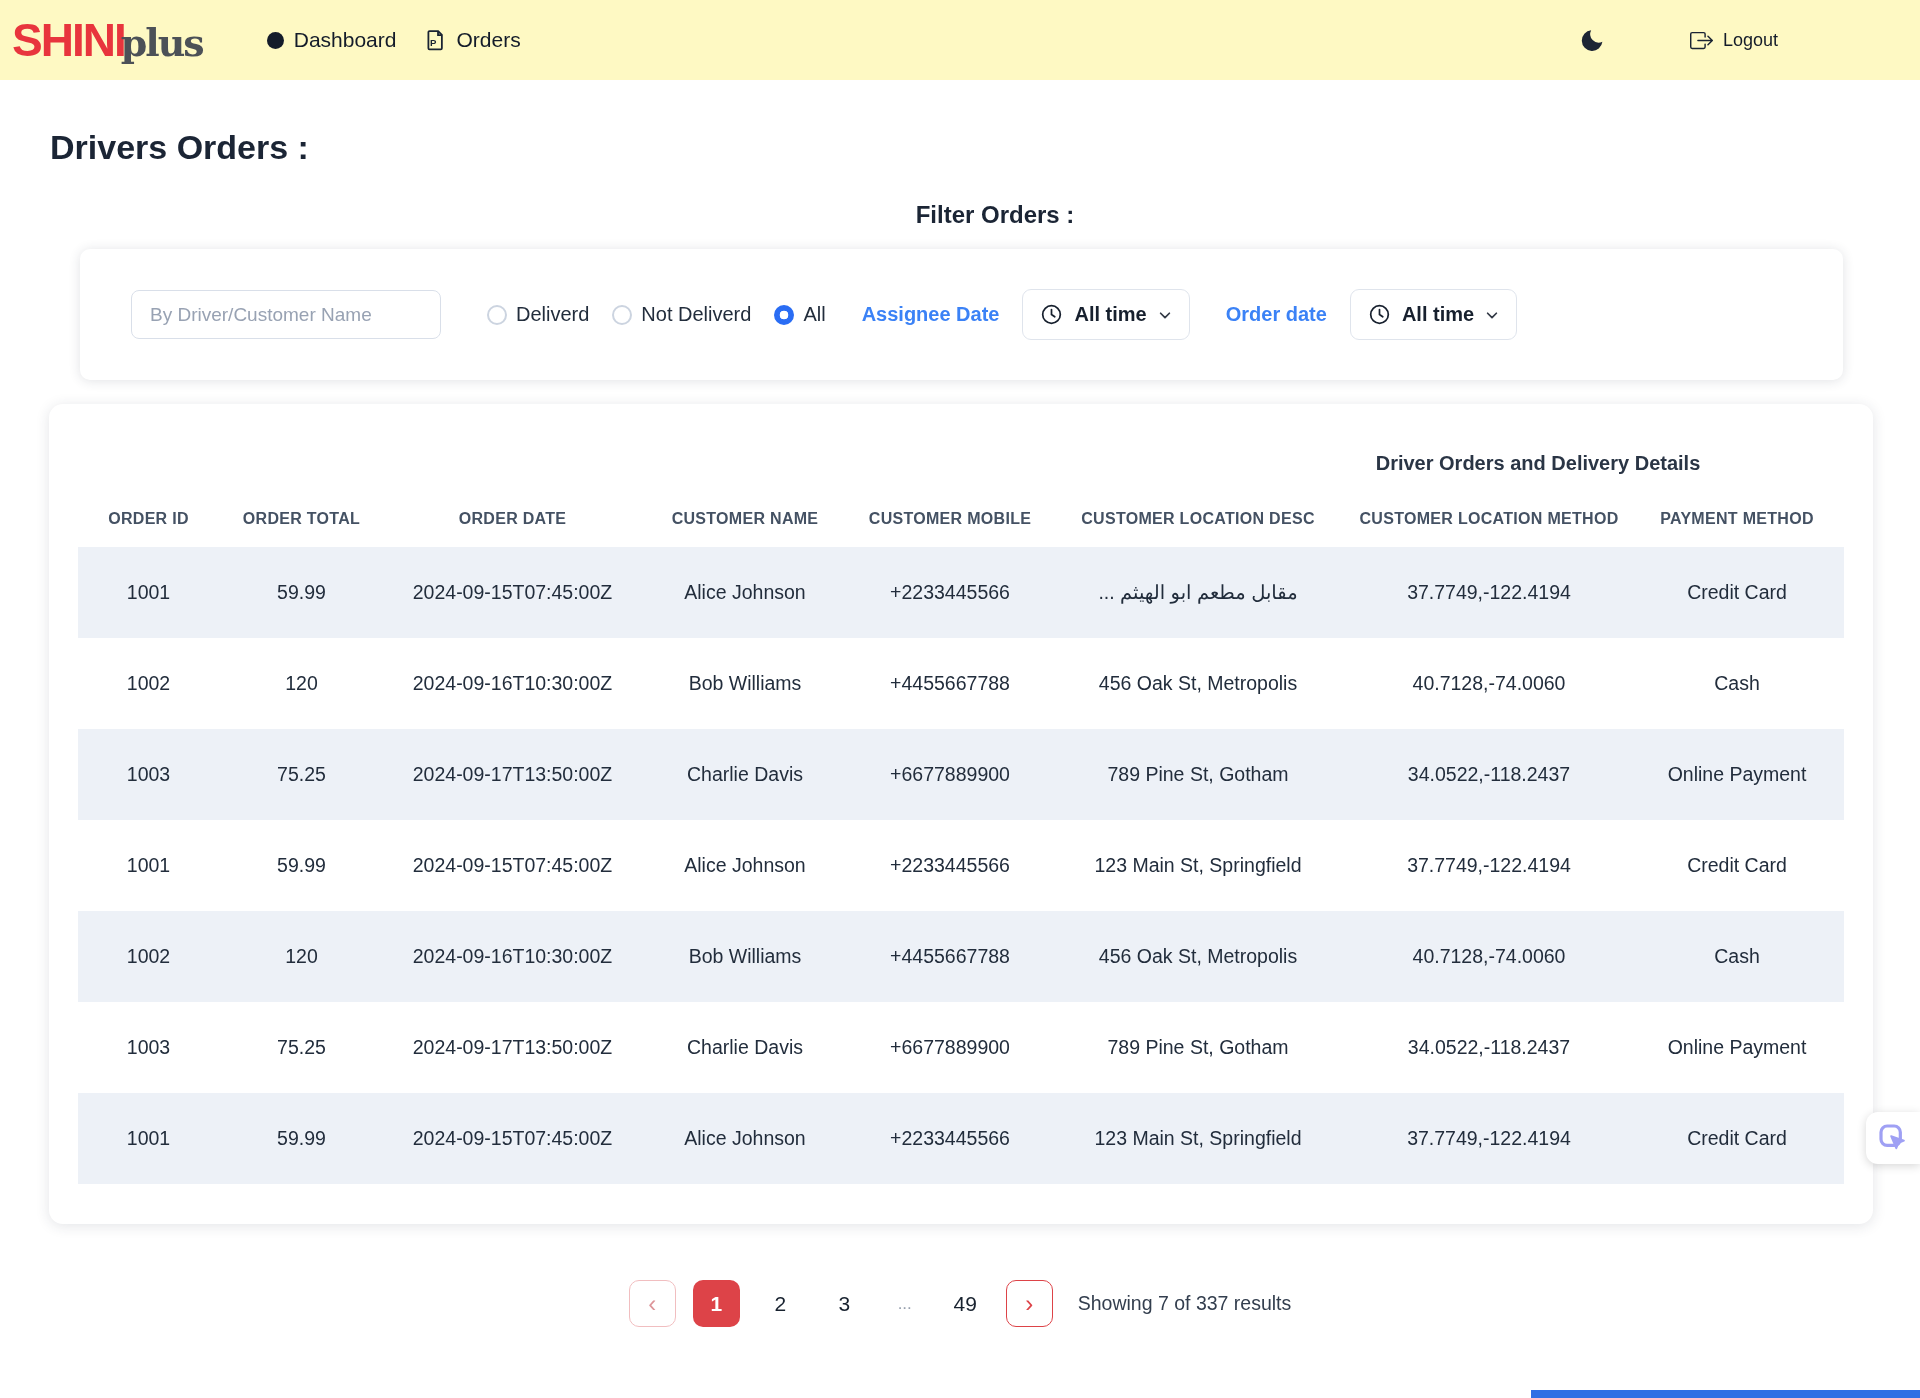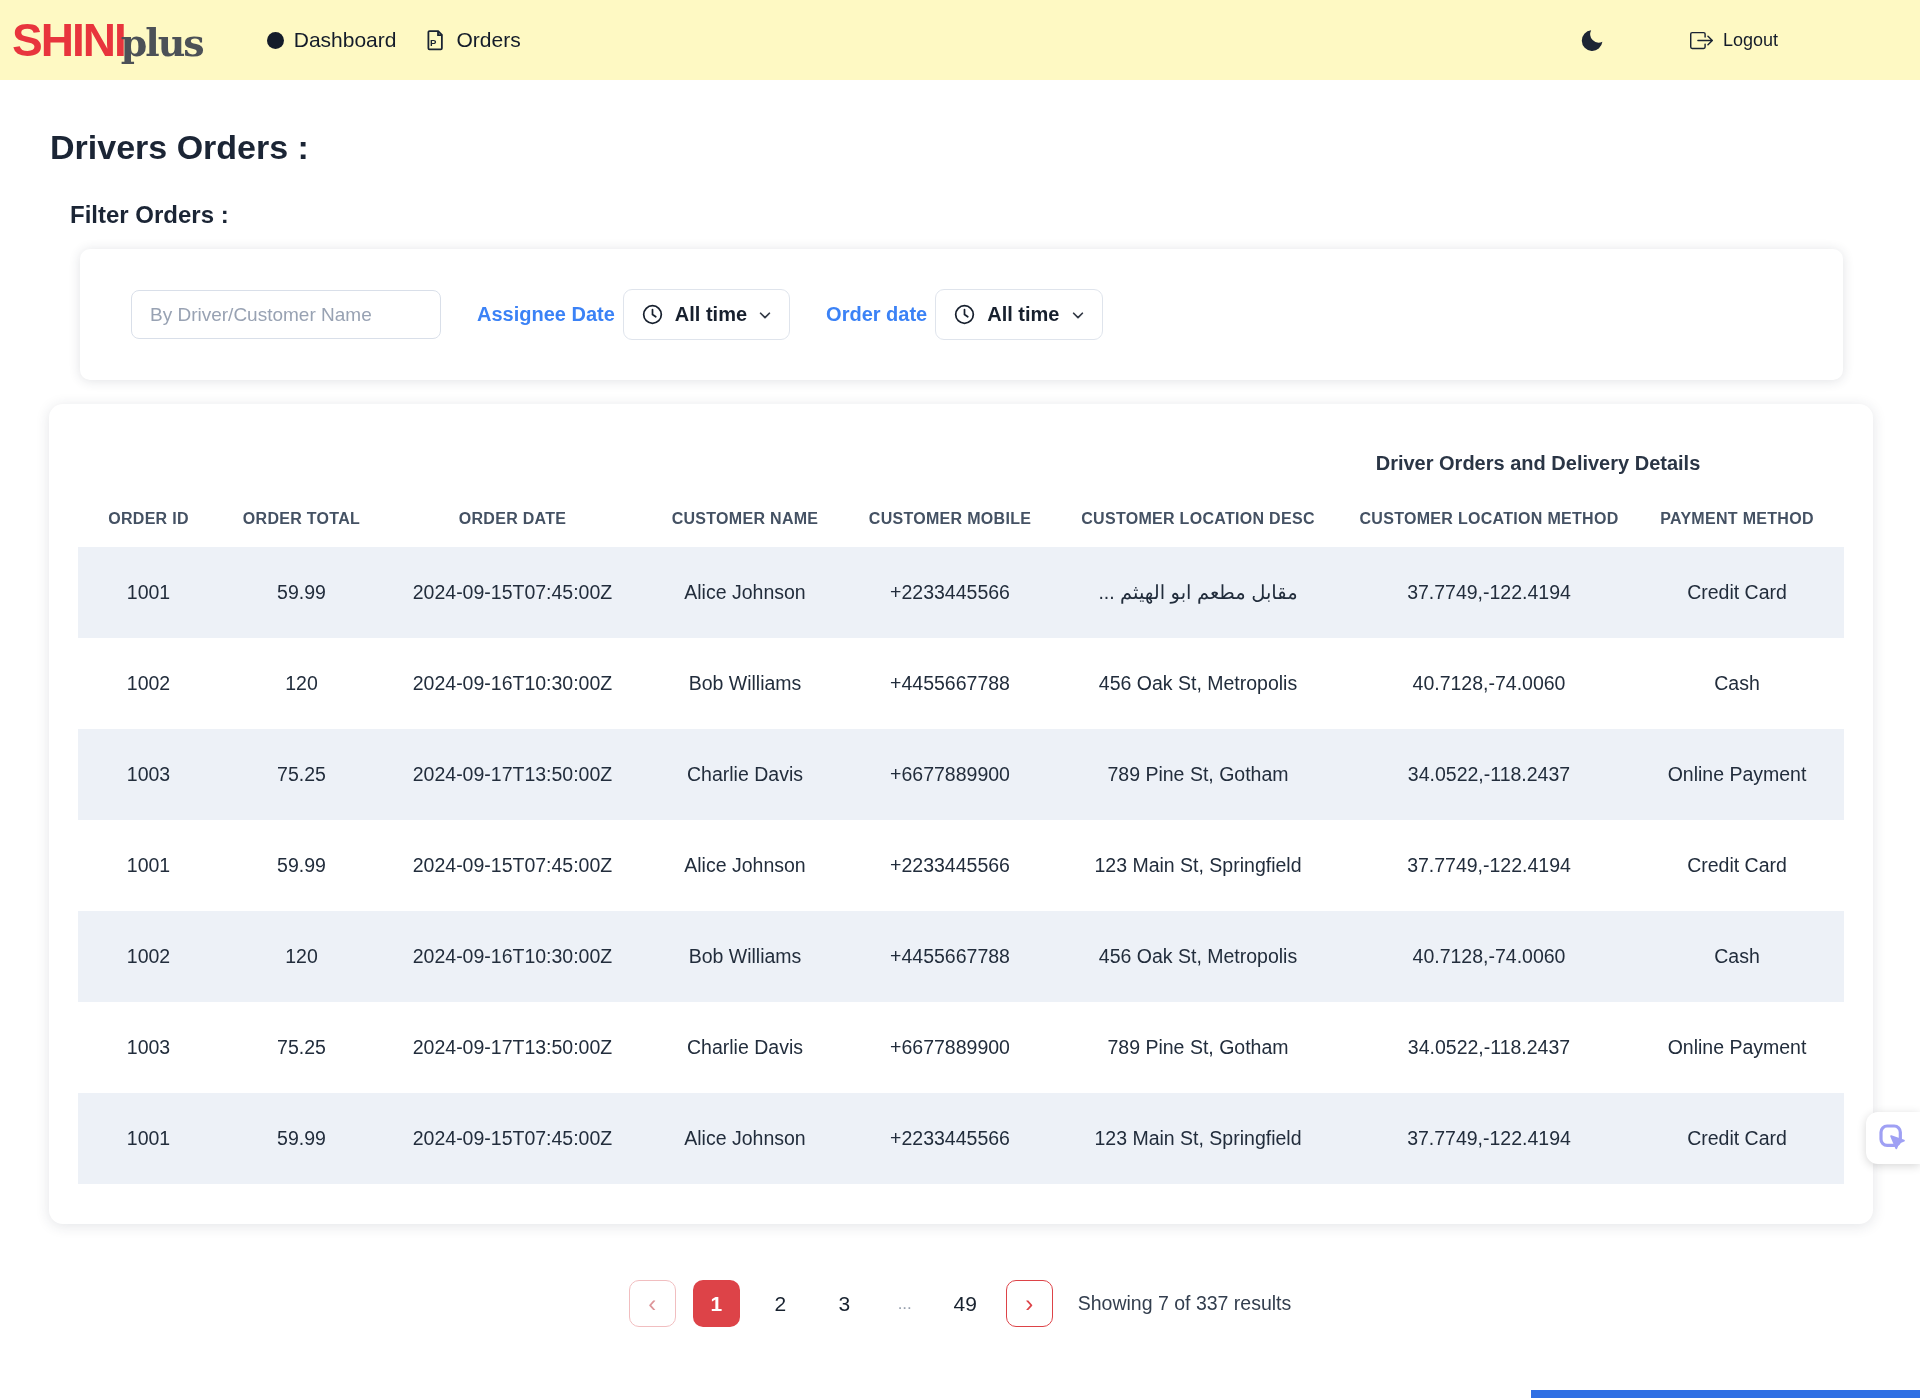--- a/index.html
+++ b/index.html
@@ -16,21 +16,21 @@
   .nav-items { display:flex; align-items:center; gap:28px; }
   .nav-item { display:flex; align-items:center; gap:10px; font-size:21px; color:#141c2a;
     cursor:pointer; }
   .dot-icon { width:17px; height:17px; border-radius:50%; background:#141c2a; display:inline-block; }
   .nav-right { margin-left:auto; display:flex; align-items:center; gap:84px; }
   .moon-btn, .logout-btn { display:flex; align-items:center; gap:10px; cursor:pointer;
     background:none; border:none; font-size:18px; color:#141c2a; font-family:inherit; }
 
   
   .page-title { margin:48px 0 0 50px; font-size:34px; font-weight:700; color:#1b2535; }
-  .filter-title { margin:34px 0 0 70px; font-size:24px; font-weight:700; color:#1b2535; }
+  .filter-title { margin:34px 0 0 70px; font-size:24px; font-weight:700; color:#1b2535;text-align:center; }
 
   
   .filter-card { margin:20px 77px 0 80px; background:#fff; border-radius:10px;
     box-shadow:0 1px 12px rgba(40,50,70,.14); padding:40px 40px 40px 51px;
     display:flex; align-items:center; }
   .name-input { width:310px; height:49px; border:1px solid #d9dfe9; border-radius:8px;
     padding:5px 18px; font-size:19px; color:#1c2636; outline:none; font-family:inherit; }
   .name-input::placeholder { color:#98a2b3; }
   .select-wrap { position:relative; margin-left:48px; width:312px; height:49px; }
   .payment-select { width:100%; height:100%; border:1px solid #d9dfe9; border-radius:8px;
@@ -38,21 +38,21 @@
     display:flex; align-items:center; justify-content:space-between; cursor:pointer;
     font-family:inherit; }
   .radio-group { display:flex; align-items:center; margin-left:46px; gap:9px; }
   .radio-group label { font-size:20px; color:#222d3c; cursor:pointer; }
   .radio-group input { appearance:none; -webkit-appearance:none; width:20px; height:20px;
     border:2px solid #ccd4e0; border-radius:50%; background:#fff; cursor:pointer; margin-left:14px; }
   .radio-group input:first-child { margin-left:0; }
   .radio-group input:checked { border-color:#2a6df4;
     background:radial-gradient(circle, #ffffff 0 4.2px, #2a6df4 4.6px); }
   .date-label { margin-left:36px; font-size:20px; font-weight:700; color:#3b82f6; white-space:nowrap; }
-  .date-btn { margin-left:8px; height:51px; border:1px solid #dfe4ec; border-radius:9px;
+  .date-btn { margin-left:23px; height:51px; border:1px solid #dfe4ec; border-radius:9px;
     background:#fff; display:flex; align-items:center; gap:11px; padding:0 17px;
     font-size:20px; font-weight:600; color:#17202e; cursor:pointer; font-family:inherit;
     white-space:nowrap; }
 
   
   .table-card { margin:24px 47px 0 49px; background:#fff; border-radius:14px;
     box-shadow:0 2px 14px rgba(40,50,70,.13); padding:8px 29px 40px; }
   .table-scroll { overflow-x:auto; }
   .table-scroll::-webkit-scrollbar { height:16px; }
   .table-scroll::-webkit-scrollbar-track { background:#f0f0f0; }
@@ -129,20 +129,28 @@
       <span>Logout</span>
     </button>
   </div>
 </header>
 
 <h1 class="page-title">Drivers Orders :</h1>
 <h2 class="filter-title">Filter Orders :</h2>
 
 <section class="filter-card">
   <input class="name-input" type="text" placeholder="By Driver/Customer Name" style="">
+  <div class="radio-group">
+    <input type="radio" name="delivery" class="delivery-radio" style="">
+    <label>Deliverd</label>
+    <input type="radio" name="delivery" class="delivery-radio" style="">
+    <label>Not Deliverd</label>
+    <input type="radio" name="delivery" class="delivery-radio" checked="" style="">
+    <label>All</label>
+  </div>
   <span class="date-label">Assignee Date</span>
   <button class="date-btn">
     <span>
       <svg viewBox="0 0 24 24" width="23" height="23">
           <circle cx="12" cy="12" r="9.2" fill="none" stroke="#17202e" stroke-width="1.8"></circle>
           <path d="M12 6.8V12l3.4 2.4" fill="none" stroke="#17202e" stroke-width="1.8" stroke-linecap="round"></path>
         </svg>
     </span>
     <span>All time</span>
     <span>

